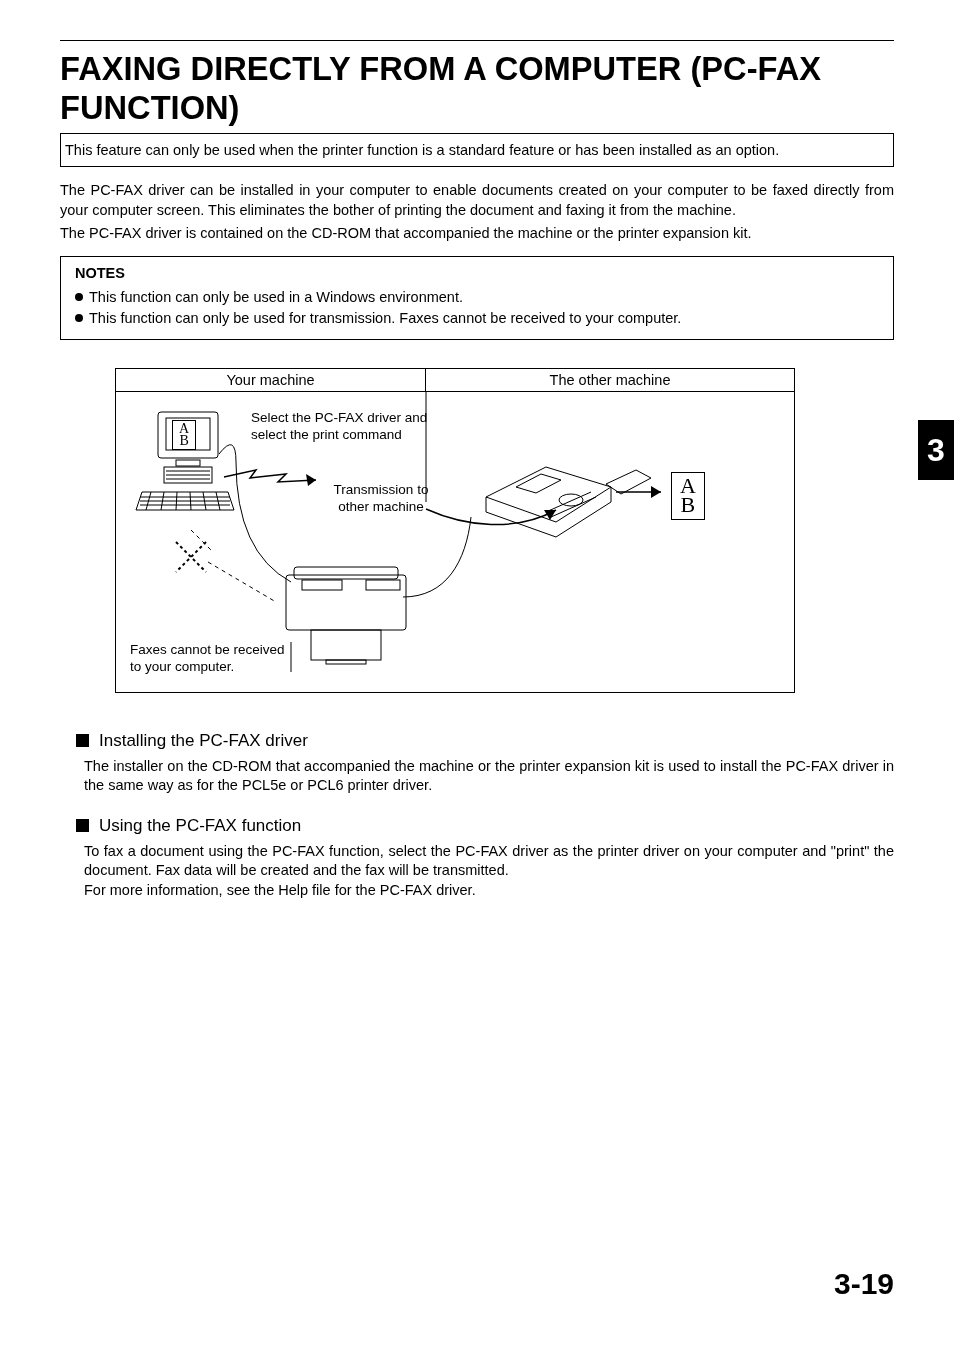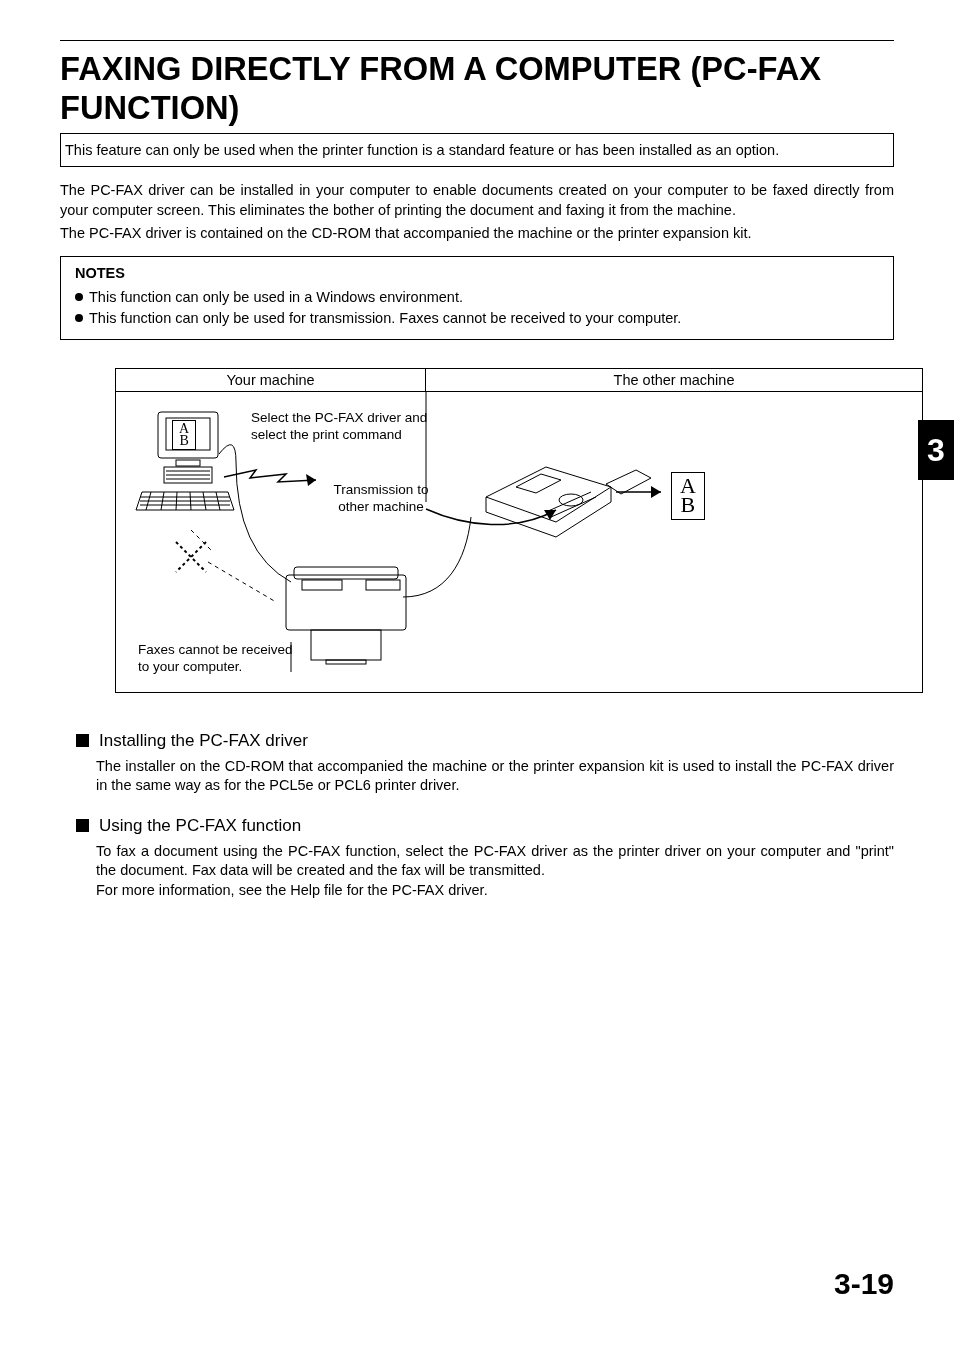--- a/index.html
+++ b/index.html
@@ -60,21 +60,21 @@
     width: 8px; height: 8px;
     background: #000;
     border-radius: 50%;
     vertical-align: middle;
     margin-right: 6px;
     position: relative;
     top: -1px;
   }
   .diagram {
     border: 1px solid #000;
-    width: 808px;
+    width: 680px;
     height: 325px;
     margin: 28px 0 0 55px;
     position: relative;
   }
   .diagram .header {
     display: flex;
     border-bottom: 1px solid #000;
     font-size: 14.5px;
   }
   .diagram .header > div {
@@ -103,21 +103,21 @@
   .sq {
     display: inline-block;
     width: 13px; height: 13px;
     background: #000;
     margin-right: 10px;
     vertical-align: -1px;
   }
   .sec-body {
     font-size: 14.5px;
     line-height: 1.35;
-    margin-left: 36px;
+    margin-left: 24px;
     text-align: justify;
   }
   .tab {
     position: absolute;
     right: 0;
     top: 420px;
     width: 36px;
     height: 60px;
     background: #000;
     color: #fff;
@@ -253,21 +253,21 @@
         <span>B</span>
       </div>
 
       <div class="diagram-text" style="left:135px;top:18px;width:180px">Select the PC-FAX driver and select the print command</div>
 
       <div class="diagram-text" style="left:210px;top:90px;width:110px;text-align:center">
         <span>Transmission to</span><br>
         <span>other machine</span>
       </div>
 
-      <div class="diagram-text" style="left:22px;top:250px;width:170px">
+      <div class="diagram-text" style="left:14px;top:250px;width:170px">
         <span>Faxes cannot be received</span><br>
         <span>to your computer.</span>
       </div>
 
       <div class="ab-box" style="left:555px;top:80px">
         <span style="font-size:22px">A</span><br>
         <span style="font-size:22px">B</span>
       </div>
 
     </div>

